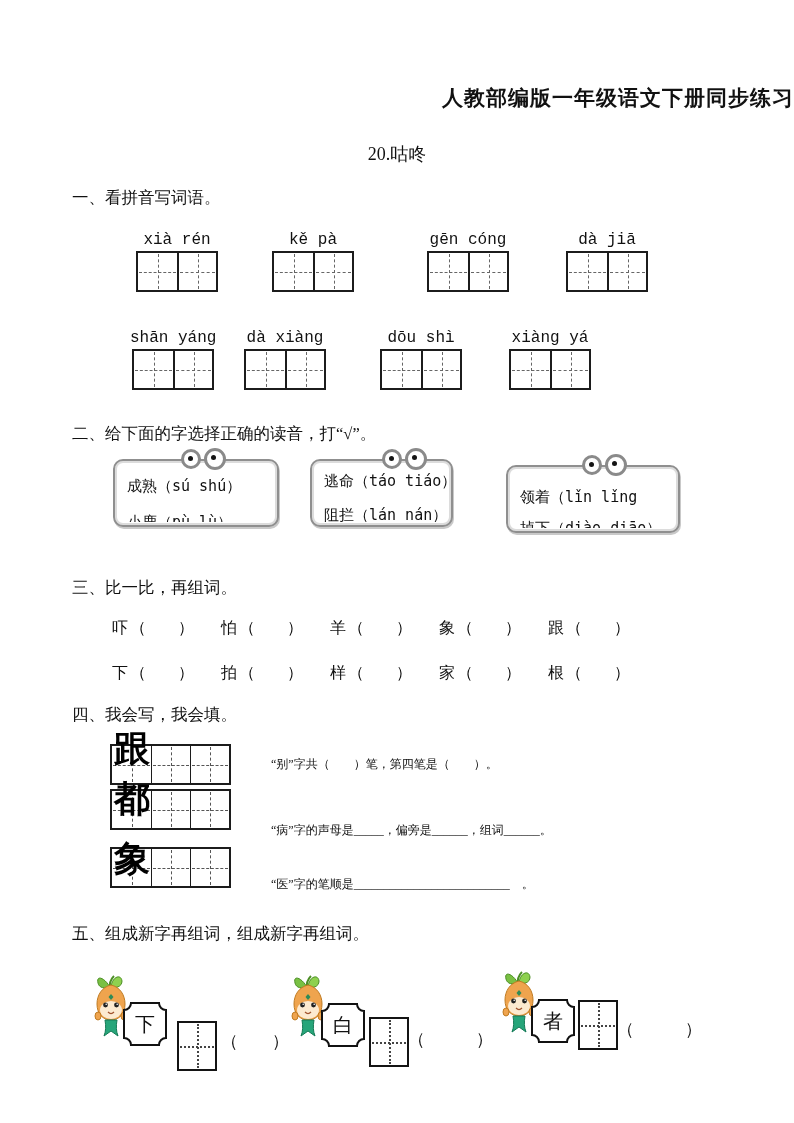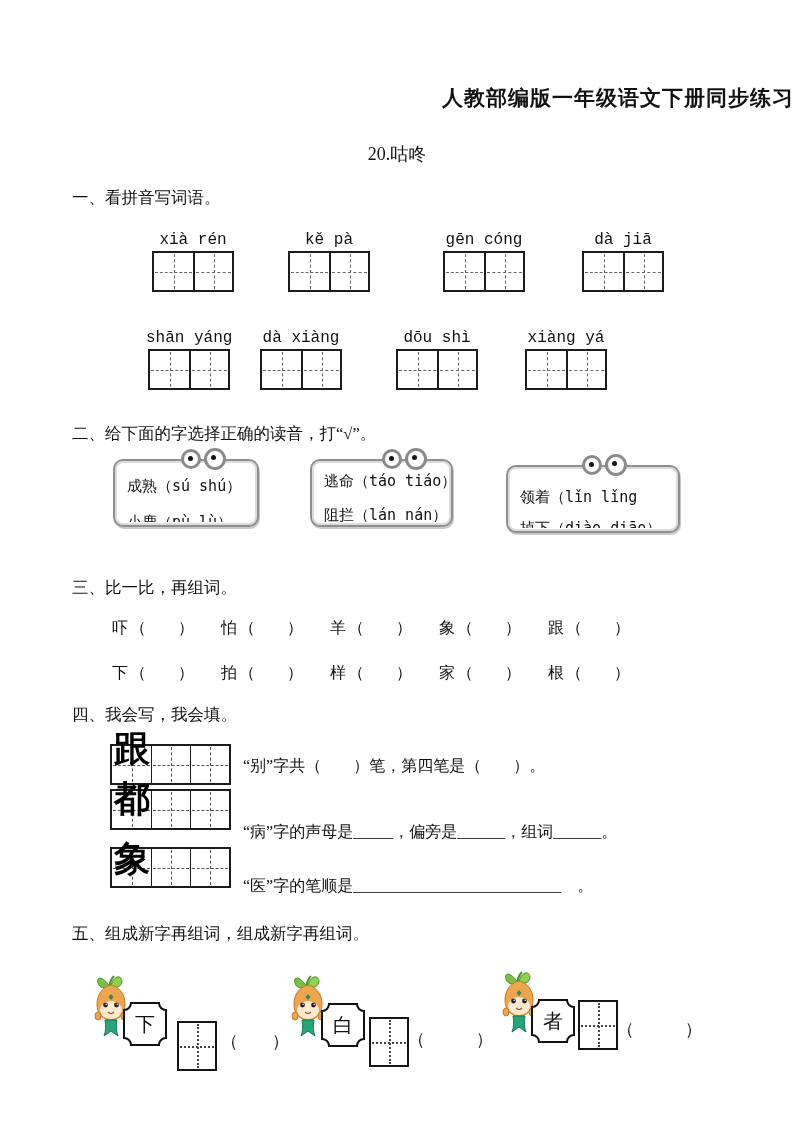--- a/index.html
+++ b/index.html
@@ -21,21 +21,21 @@
     font-family:"Liberation Sans", sans-serif;
     font-size:21px; font-weight:700; letter-spacing:1px;
   }
   .lesson-title {
     left:0; right:0; top:142px; text-align:center;
     font-size:18px;
   }
   .sec-header { left:72px; font-size:16.5px; white-space:nowrap; }
 
   
-  .punit { display:flex; flex-direction:column; align-items:center;margin-left:16px; }
+  .punit { display:flex; flex-direction:column; align-items:center; }
   .plabel {
     font-family:"Liberation Mono", monospace;
     font-size:16px; white-space:nowrap; margin-bottom:2px;
   }
   .wgrid { display:flex; border:2px solid #1c1c1c; background:#fff; }
   .wcell { width:39px; height:37px; position:relative; }
   .wcell + .wcell { border-left:2px solid #1c1c1c; }
   .wcell::before { content:""; position:absolute; left:50%; top:1px; bottom:1px; width:0; border-left:1px dashed #666; }
   .wcell::after  { content:""; position:absolute; top:50%; left:1px; right:1px; height:0; border-top:1px dashed #666; }
 
@@ -63,21 +63,21 @@
   
   .kgrid { position:absolute; display:flex; border:2px solid #1c1c1c; background:#fff; }
   .kcell { width:39px; height:37px; position:relative; }
   .kcell + .kcell { border-left:1.5px solid #1c1c1c; }
   .kcell::before { content:""; position:absolute; left:50%; top:1px; bottom:1px; width:0; border-left:1px dashed #555; }
   .kcell::after  { content:""; position:absolute; top:50%; left:1px; right:1px; height:0; border-top:1px dashed #555; }
   .kchar {
     position:absolute; left:-1px; top:-15px; width:42px; text-align:center;
     font-size:36px; font-weight:700; line-height:1; color:#000;
   }
-  .q { position:absolute; font-size:16px; white-space:nowrap; }
+  .q { position:absolute; font-size:12px; white-space:nowrap;margin-left:28px; }
 
   
   .badge { position:absolute; width:46px; height:46px; }
   .badge svg { position:absolute; inset:0; }
   .badge-char { position:absolute; inset:0; display:flex; align-items:center;
                 justify-content:center; font-size:20px; }
   .tcell { position:absolute; width:40px; height:50px; border:2px solid #141414;
            background:#fff; }
   .tcell::before { content:""; position:absolute; left:50%; top:1px; bottom:1px; width:0; border-left:2px dotted #444; }
   .tcell::after  { content:""; position:absolute; top:50%; left:1px; right:1px; height:0; border-top:2px dotted #444; }
@@ -147,21 +147,21 @@
   <div class="abs punit" style="left:509px; top:329px">
     <div class="plabel">xiàng yá</div>
     <div class="wgrid">
         <div class="wcell"></div>
         <div class="wcell"></div>
       </div>
   </div>
 
   <div class="abs sec-header" style="top:423px">二、给下面的字选择正确的读音，打“√”。</div>
 
-  <div class="rbox" style="left:113px; top:459px; width:146px">
+  <div class="rbox" style="left:113px; top:459px; width:166px">
     <div class="rclip">
       <div class="bline" style="top:13px">成熟（sú shú）</div>
       <div class="bline" style="bottom:-10px">小鹿（pù lù）</div>
     </div>
     <div class="rings" style="left:66px">
         <span class="ring r1"></span>
         <span class="ring r2"></span>
       </div>
   </div>
 

